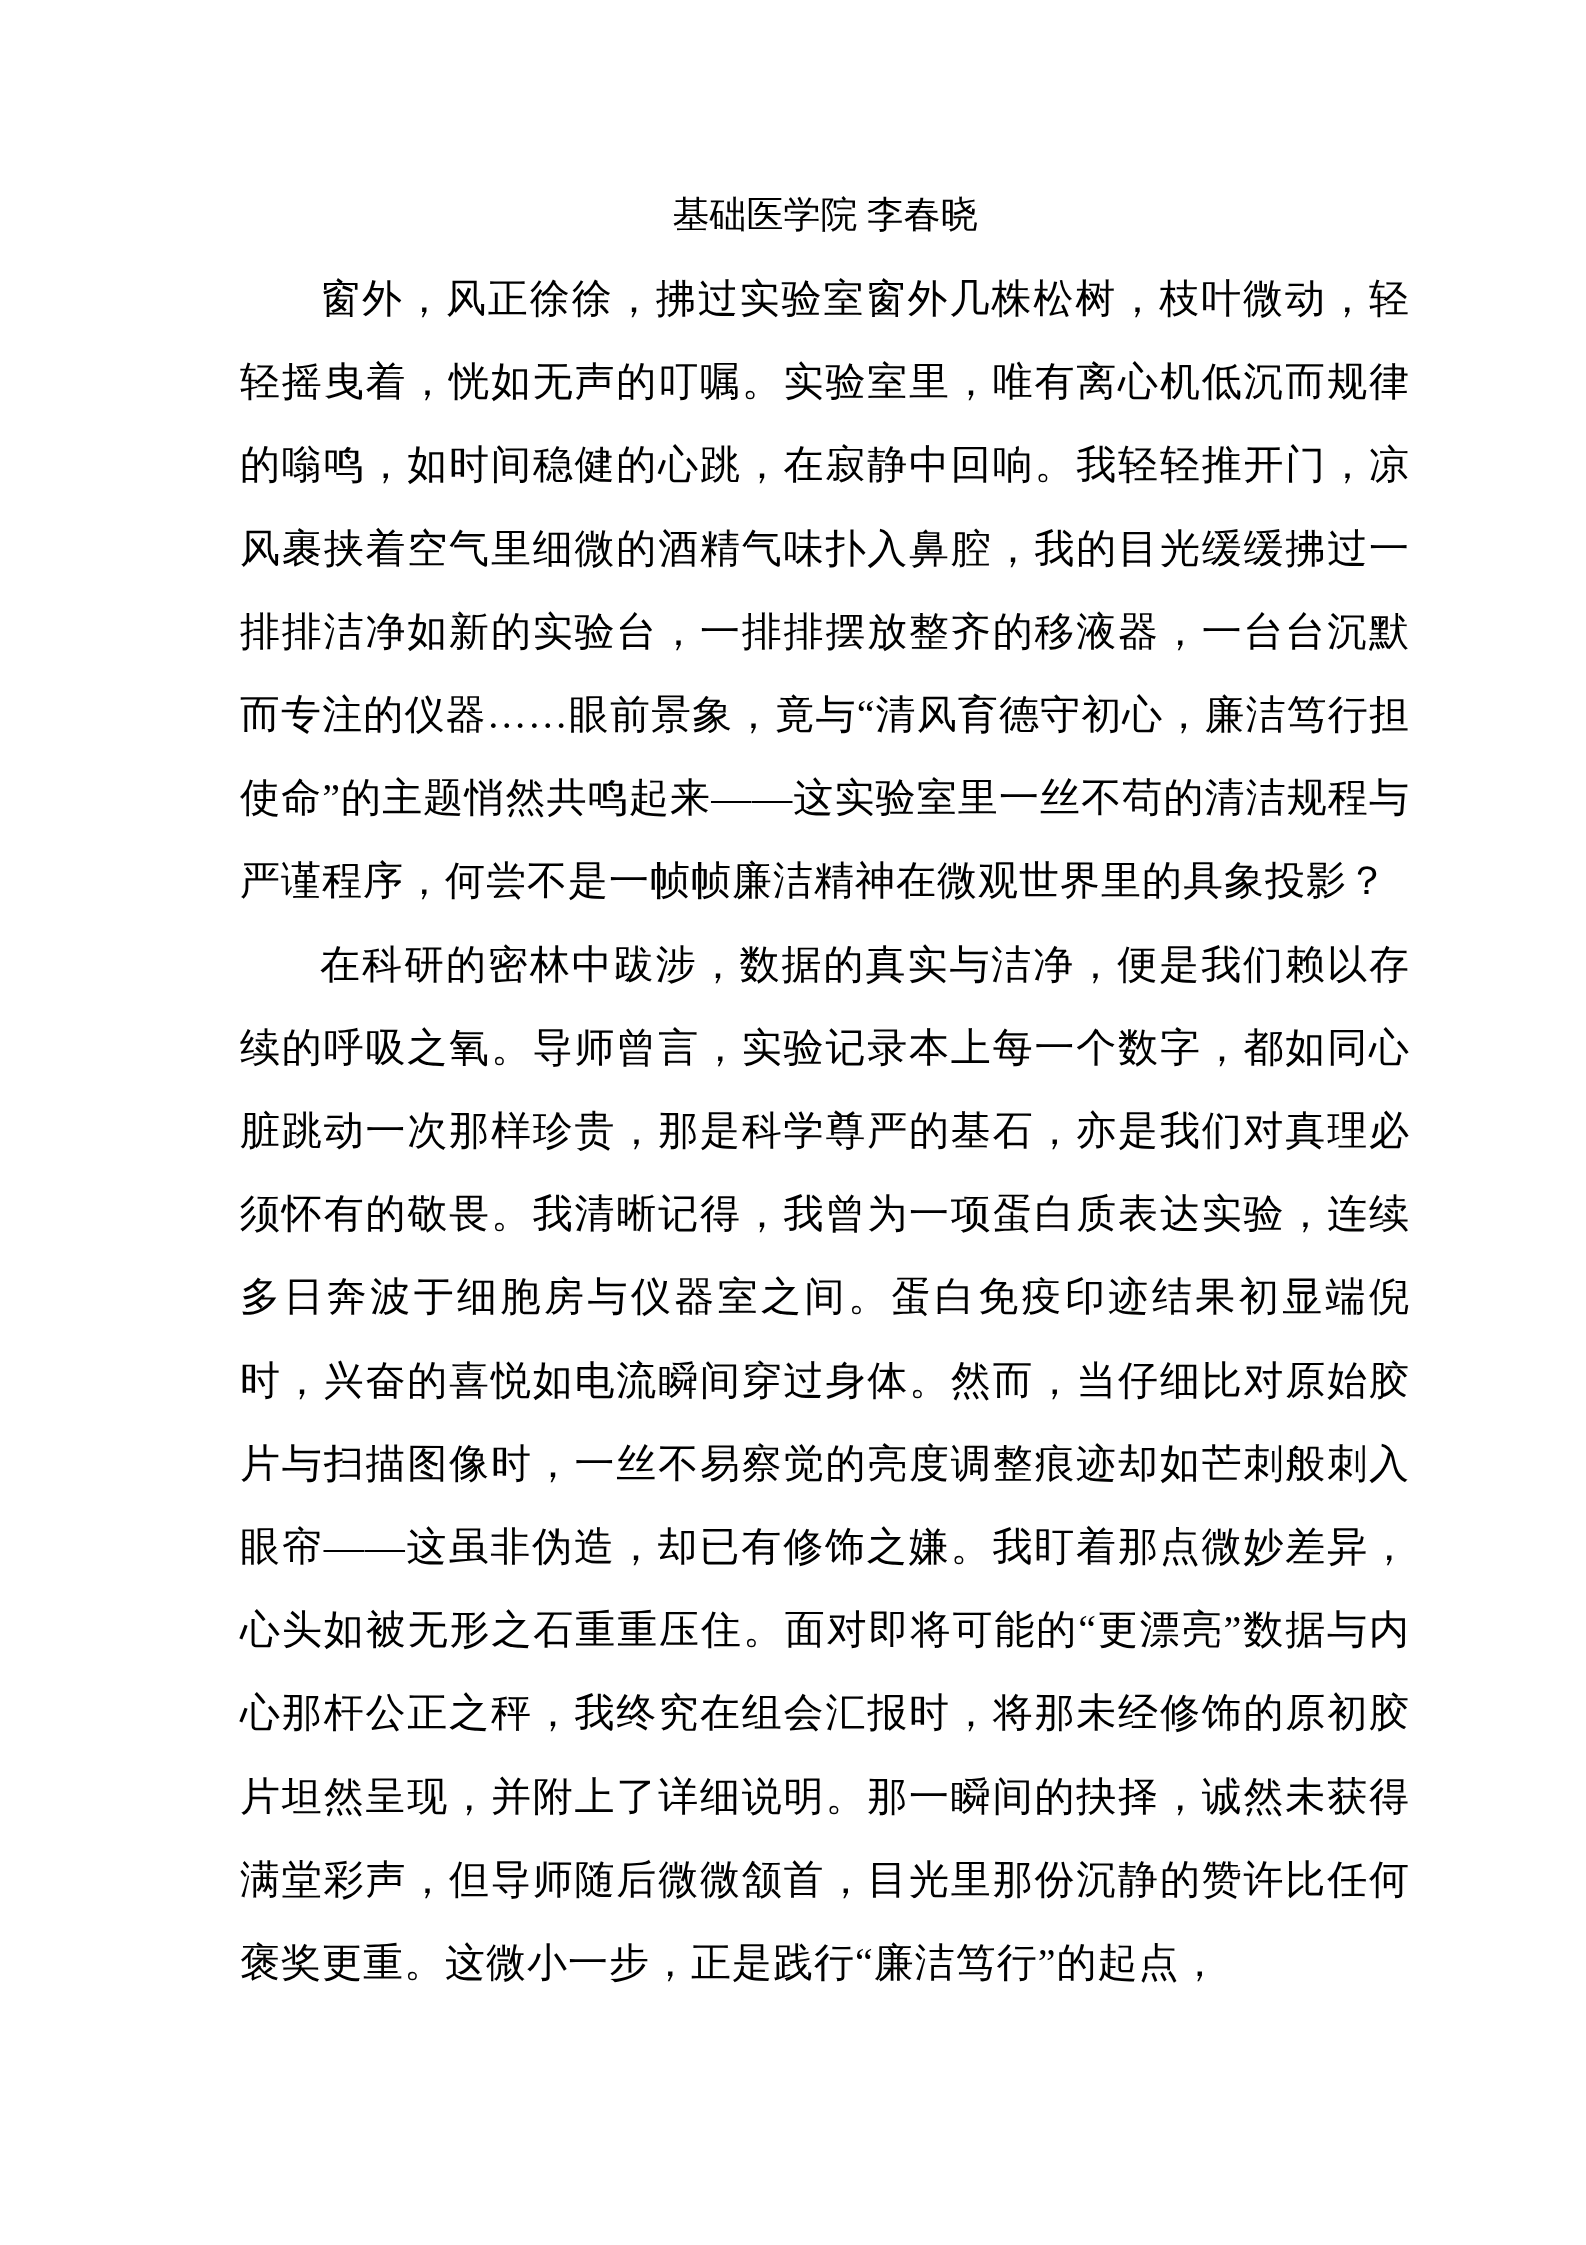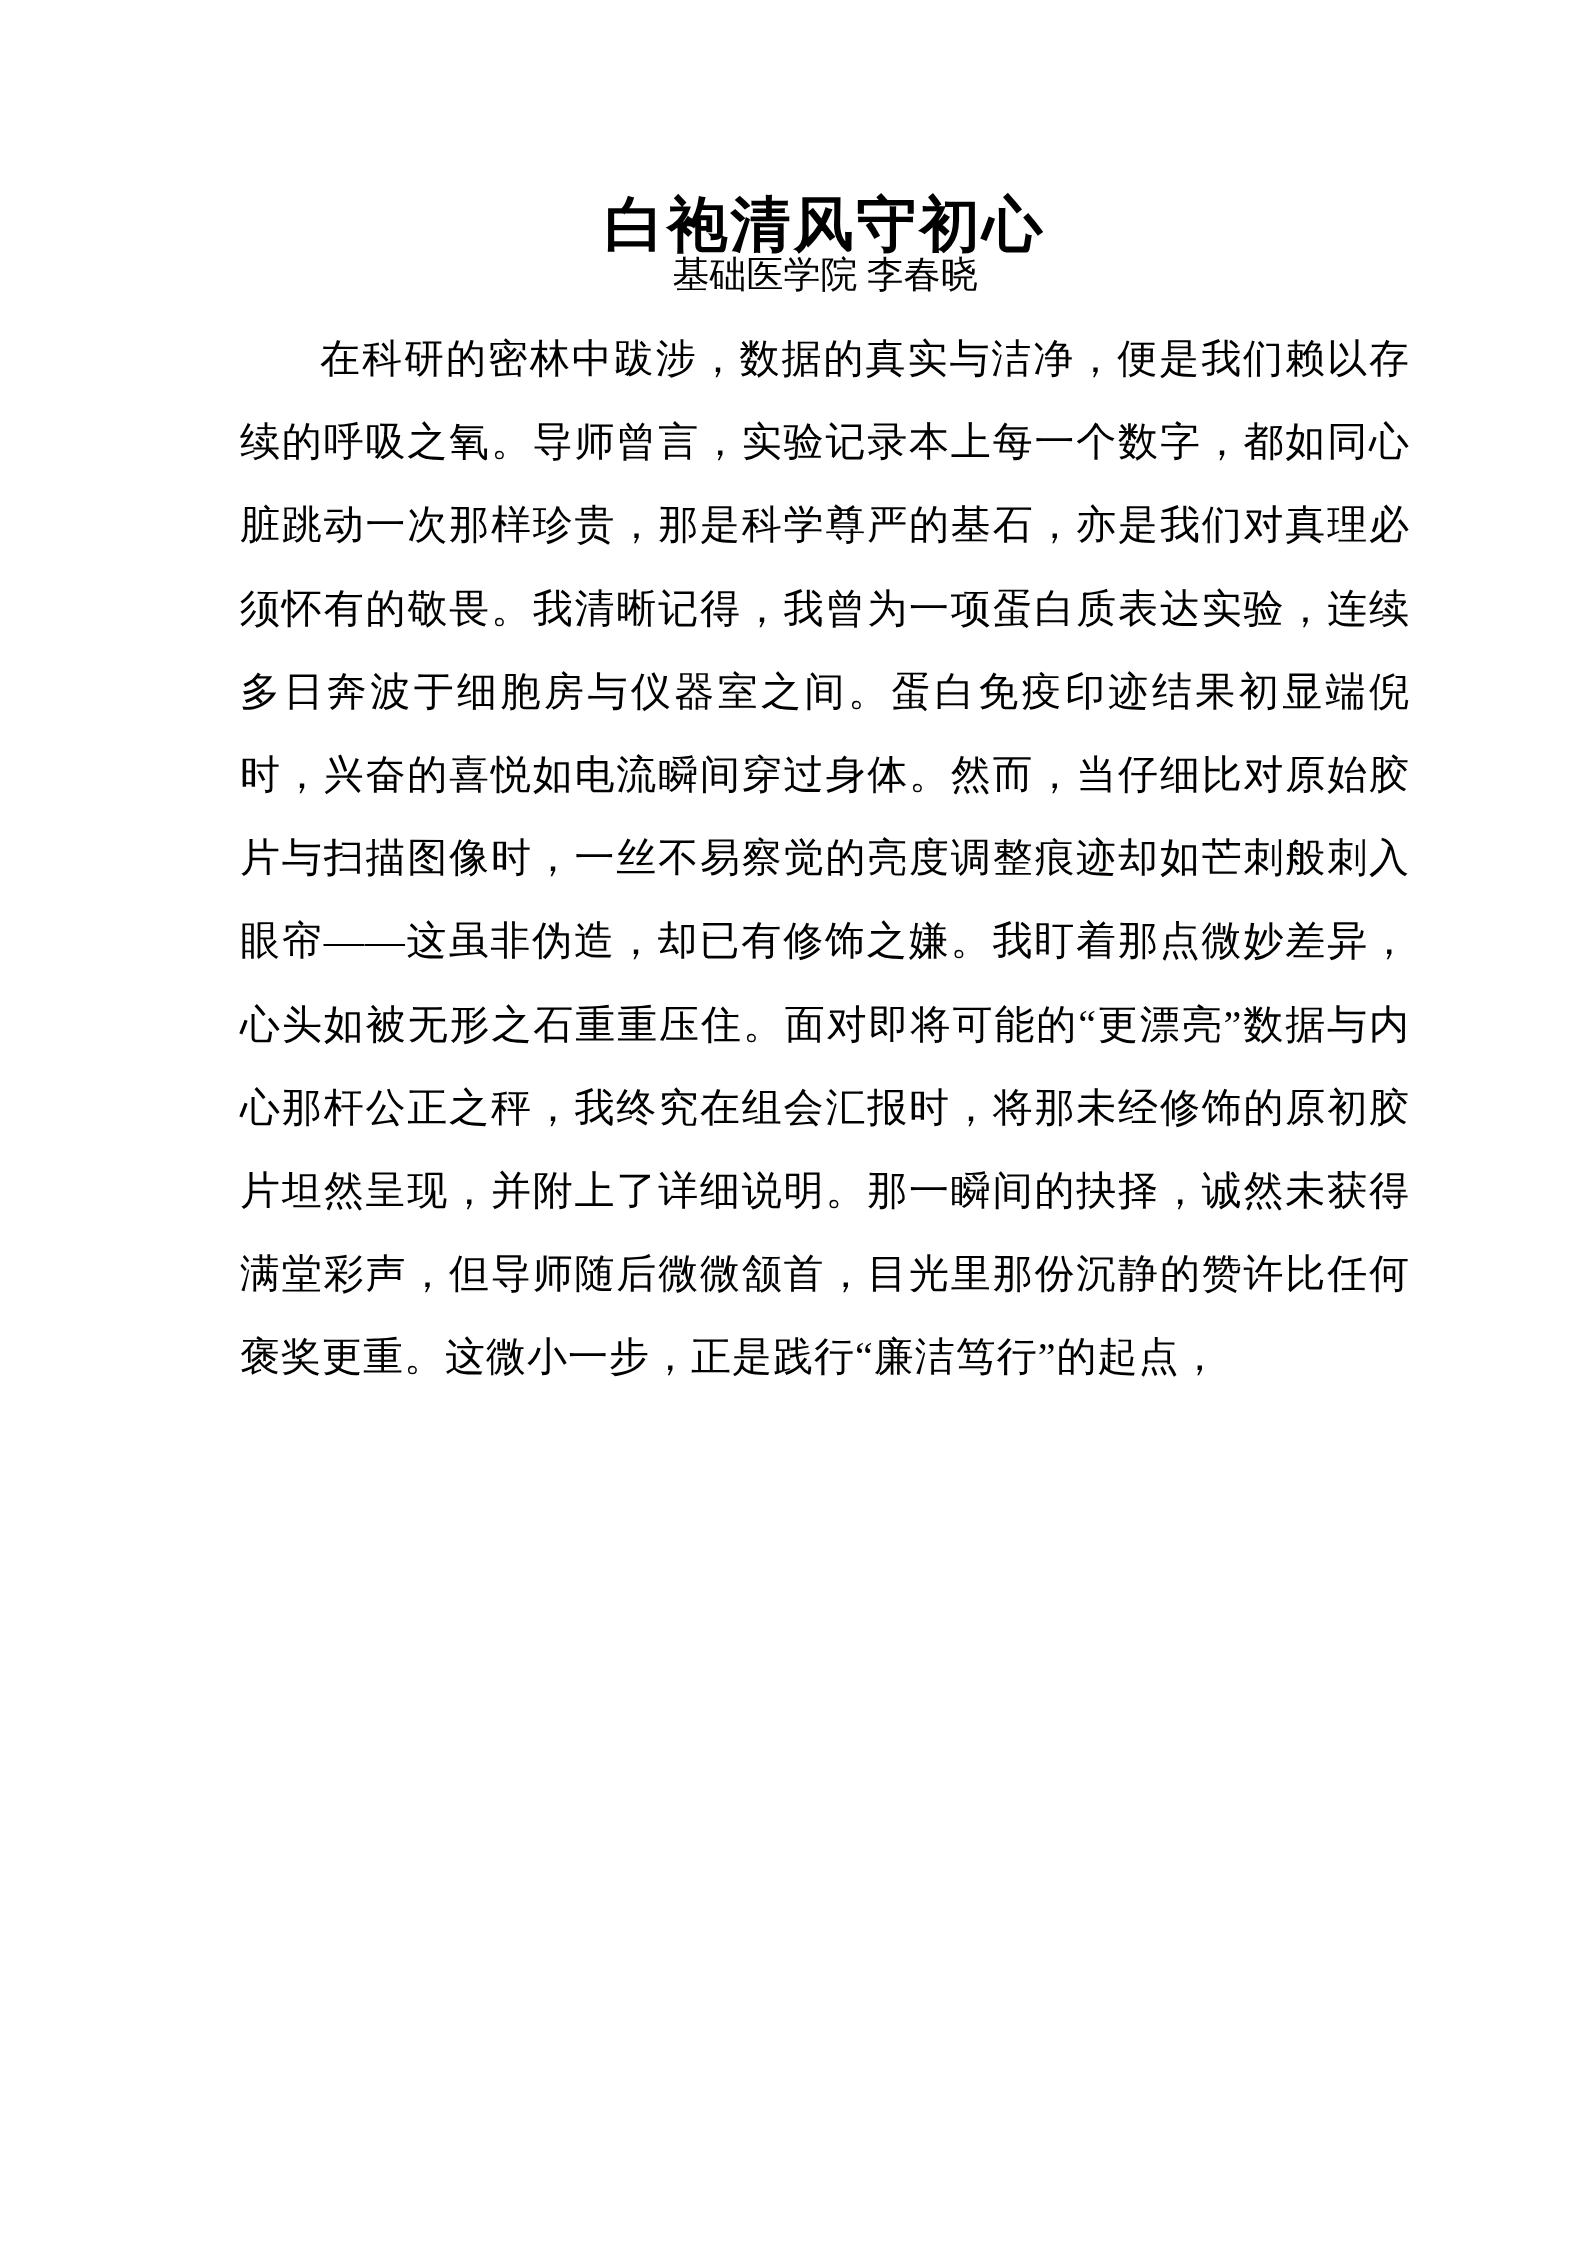--- a/index.html
+++ b/index.html
@@ -43,20 +43,20 @@
     text-indent: 2em;
     letter-spacing: 1px;
     color: #000000;
     word-break: break-all;
   }
 </style>
 </head>
 <body>
 
 <div class="page">
-  <h1 class="doc-title">白袍清风守初心</h1>
 
   <div class="doc-byline">基础医学院 李春晓</div>
 
   <div class="doc-body">
+    <p>窗外，风正徐徐，拂过实验室窗外几株松树，枝叶微动，轻轻摇曳着，恍如无声的叮嘱。实验室里，唯有离心机低沉而规律的嗡鸣，如时间稳健的心跳，在寂静中回响。我轻轻推开门，凉风裹挟着空气里细微的酒精气味扑入鼻腔，我的目光缓缓拂过一排排洁净如新的实验台，一排排摆放整齐的移液器，一台台沉默而专注的仪器……眼前景象，竟与“清风育德守初心，廉洁笃行担使命”的主题悄然共鸣起来——这实验室里一丝不苟的清洁规程与严谨程序，何尝不是一帧帧廉洁精神在微观世界里的具象投影？</p>
     <p>在科研的密林中跋涉，数据的真实与洁净，便是我们赖以存续的呼吸之氧。导师曾言，实验记录本上每一个数字，都如同心脏跳动一次那样珍贵，那是科学尊严的基石，亦是我们对真理必须怀有的敬畏。我清晰记得，我曾为一项蛋白质表达实验，连续多日奔波于细胞房与仪器室之间。蛋白免疫印迹结果初显端倪时，兴奋的喜悦如电流瞬间穿过身体。然而，当仔细比对原始胶片与扫描图像时，一丝不易察觉的亮度调整痕迹却如芒刺般刺入眼帘——这虽非伪造，却已有修饰之嫌。我盯着那点微妙差异，心头如被无形之石重重压住。面对即将可能的“更漂亮”数据与内心那杆公正之秤，我终究在组会汇报时，将那未经修饰的原初胶片坦然呈现，并附上了详细说明。那一瞬间的抉择，诚然未获得满堂彩声，但导师随后微微颔首，目光里那份沉静的赞许比任何褒奖更重。这微小一步，正是践行“廉洁笃行”的起点，</p>
   </div>
 </div>
 
 </body></html>

